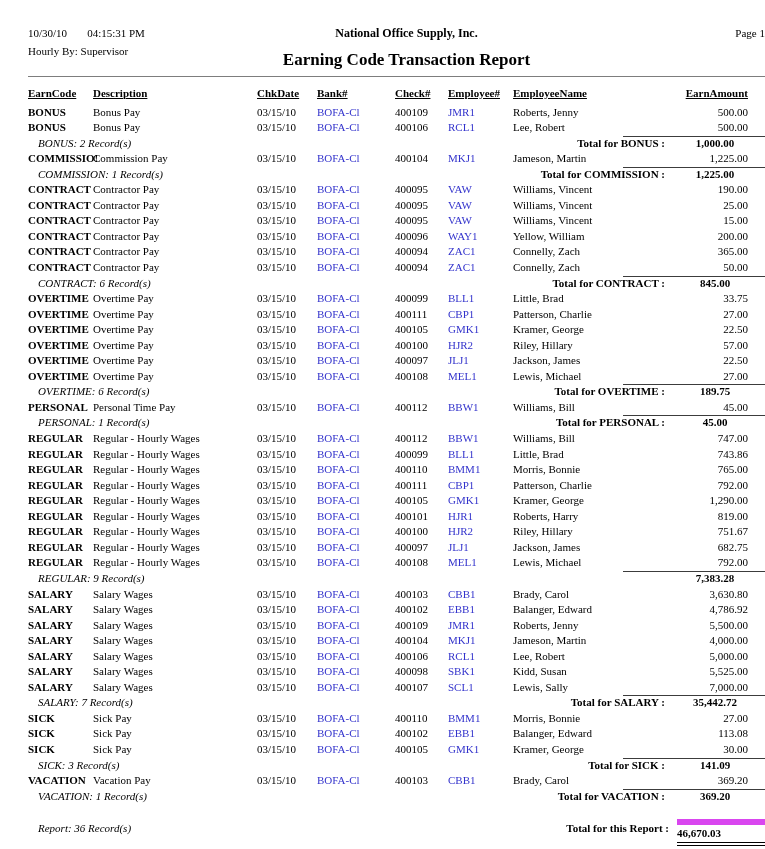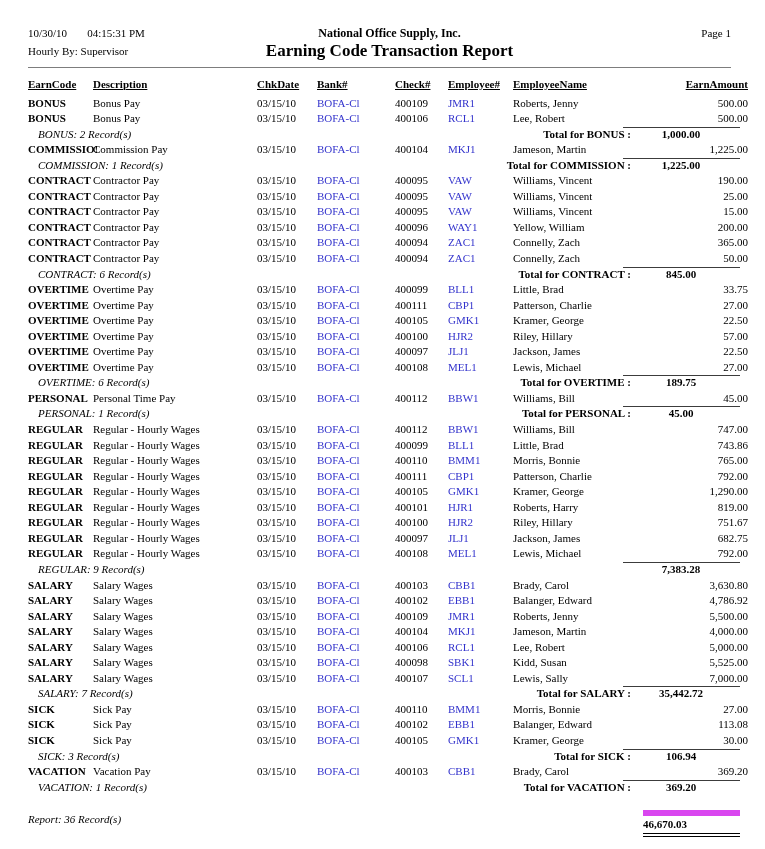--- a/index.html
+++ b/index.html
@@ -5,30 +5,30 @@
   * { box-sizing: border-box; }
   html, body { margin: 0; padding: 0; background: #ffffff; }
   .page {
     position: relative;
     width: 765px;
     height: 849px;
     background: #ffffff;
     font-family: "Liberation Serif", "DejaVu Serif", serif;
     font-size: 11px;
     color: #000;
-    padding: 25px 34px 0 28px;
+    padding: 25px 0 0 28px;
     overflow: hidden;
   }
   
   .hdr { display: grid; grid-template-columns: 160px 1fr 140px; }
   .hdr-left .line1 { height: 16px; line-height: 16px; white-space: nowrap; }
   .hdr-left .line2 { height: 20px; line-height: 20px; white-space: nowrap; }
   .hdr-time { margin-left: 20px; }
   .company { text-align: center; font-weight: bold; font-size: 12px; height: 16px; line-height: 16px; white-space: nowrap; }
-  .rpt-title { text-align: center; font-weight: bold; font-size: 17px; margin-top: 0; white-space: nowrap; }
+  .rpt-title { text-align: center; font-weight: bold; font-size: 17px; margin-top: 9px; white-space: nowrap; }
   .page-num { text-align: right; height: 16px; line-height: 16px; }
   .hdr-rule { border: none; border-top: 1px solid #7d7d7d; margin: 6px 0 0 0; }
 
   
   .row, .col-heads { display: flex; height: 15.55px; line-height: 15.55px; white-space: nowrap; }
   .col-heads { margin-top: 9px; margin-bottom: 3px; }
   .row span, .col-heads span { flex: 0 0 auto; }
   .c-code { width: 65px; font-weight: bold; }
   .c-desc { width: 164px; }
   .c-date { width: 60px; }
@@ -42,21 +42,21 @@
 
   
   .g-row { position: relative; display: flex; height: 15.55px; line-height: 15.55px; white-space: nowrap; }
   .g-line { position: absolute; top: 0; left: 595px; right: -9px; height: 0; border-top: 1px solid #3c3c3c; }
   .g-sum { flex: 1 1 auto; font-style: italic; padding-left: 10px; overflow: hidden; }
   .g-label { flex: 0 0 250px; text-align: right; font-weight: bold; font-family: Liberation Serif, serif; }
   .g-amt { flex: 0 0 100px; text-align: center; font-weight: bold; }
 
   
   .rf-row { position: relative; display: flex; margin-top: 15px; align-items: flex-start; white-space: nowrap; }
-  .rf-sum { flex: 1 1 auto; font-style: italic; padding-top: 3px; }
+  .rf-sum { flex: 1 1 auto; font-style: italic; padding-top: 3px; margin-left: 10px; }
   .rf-label { flex: 0 0 300px; text-align: right; font-weight: bold; padding-top: 3px; }
   .rf-amt-box {
     flex: 0 0 97px;
     margin-left: 8px;
     margin-right: -9px;
     border-top: 6px solid #d946ef;
     border-bottom: 4px double #000;
     padding: 2px 9px 3px 0;
     font-weight: bold;
   }
@@ -485,21 +485,21 @@
         <span class="c-bank link">BOFA-Cl</span>
         <span class="c-chk">400105</span>
         <span class="c-emp link">GMK1</span>
         <span class="c-name">Kramer, George</span>
         <span class="c-amt">30.00</span>
       </div>
       <div class="g-row">
         <div class="g-line"></div>
         <span class="g-sum">SICK: 3 Record(s)</span>
         <span class="g-label">Total for SICK :</span>
-        <span class="g-amt">106.94</span>
+        <span class="g-amt">141.09</span>
       </div>
       <div class="row">
         <span class="c-code">VACATION</span>
         <span class="c-desc">Vacation Pay</span>
         <span class="c-date">03/15/10</span>
         <span class="c-bank link">BOFA-Cl</span>
         <span class="c-chk">400103</span>
         <span class="c-emp link">CBB1</span>
         <span class="c-name">Brady, Carol</span>
         <span class="c-amt">369.20</span>
@@ -507,16 +507,17 @@
       <div class="g-row">
         <div class="g-line"></div>
         <span class="g-sum">VACATION: 1 Record(s)</span>
         <span class="g-label">Total for VACATION :</span>
         <span class="g-amt">369.20</span>
       </div>
     </div>
 
   <div class="rf-row">
     <span class="rf-sum">Report: 36 Record(s)</span>
+    <span class="rf-label">Total for this Report :</span>
     <span class="rf-amt-box">46,670.03</span>
   </div>
 
 </div>
 
 </body></html>

